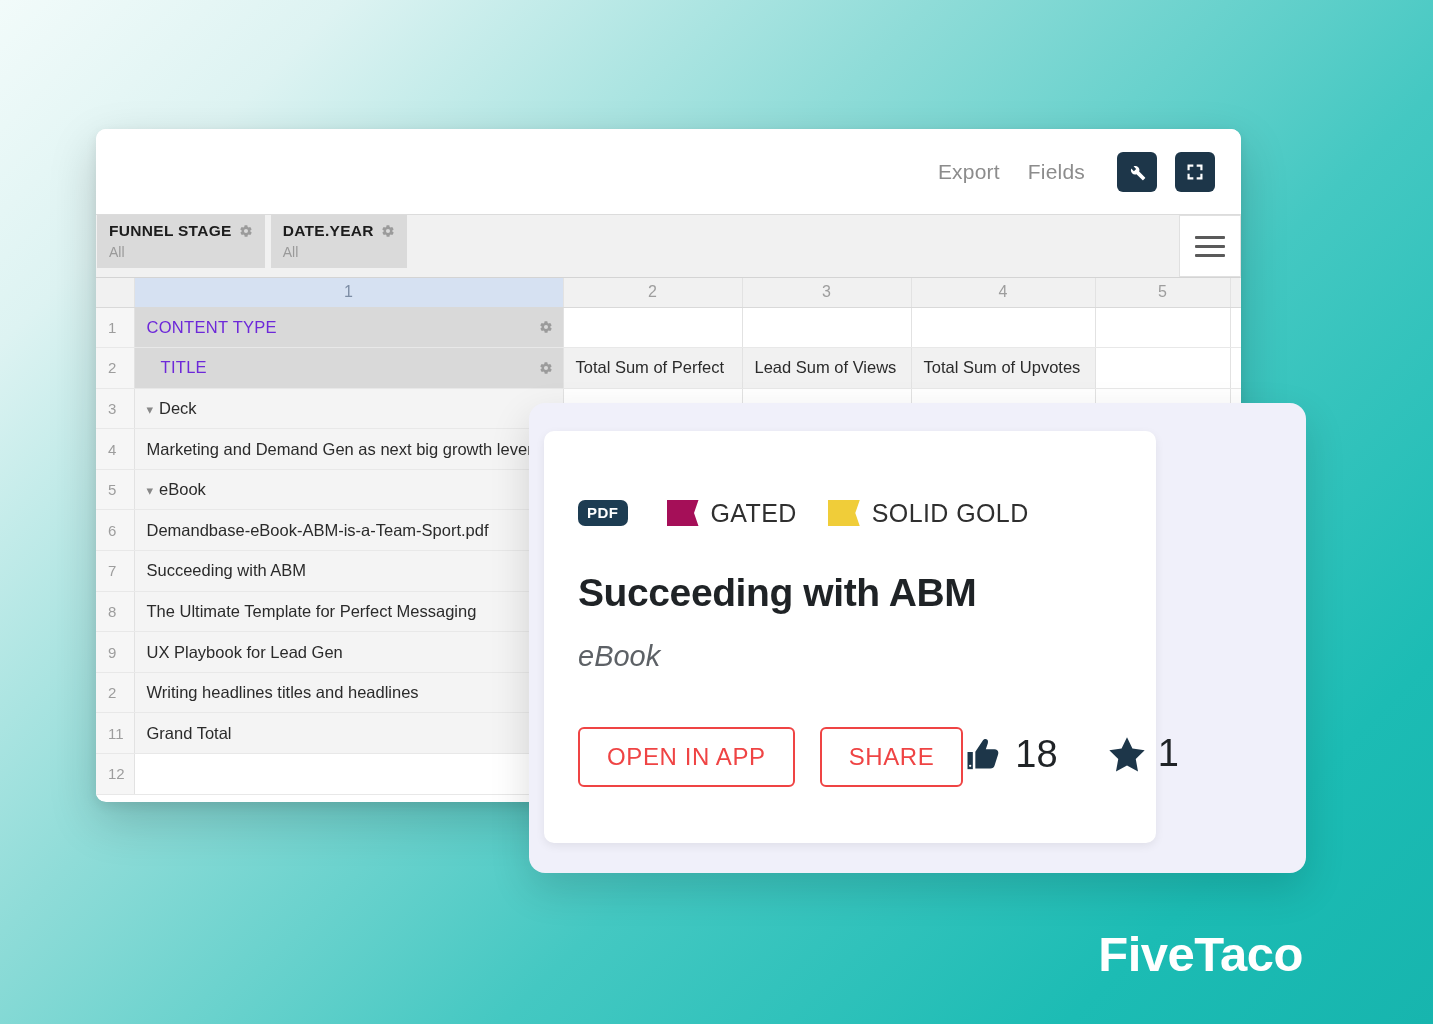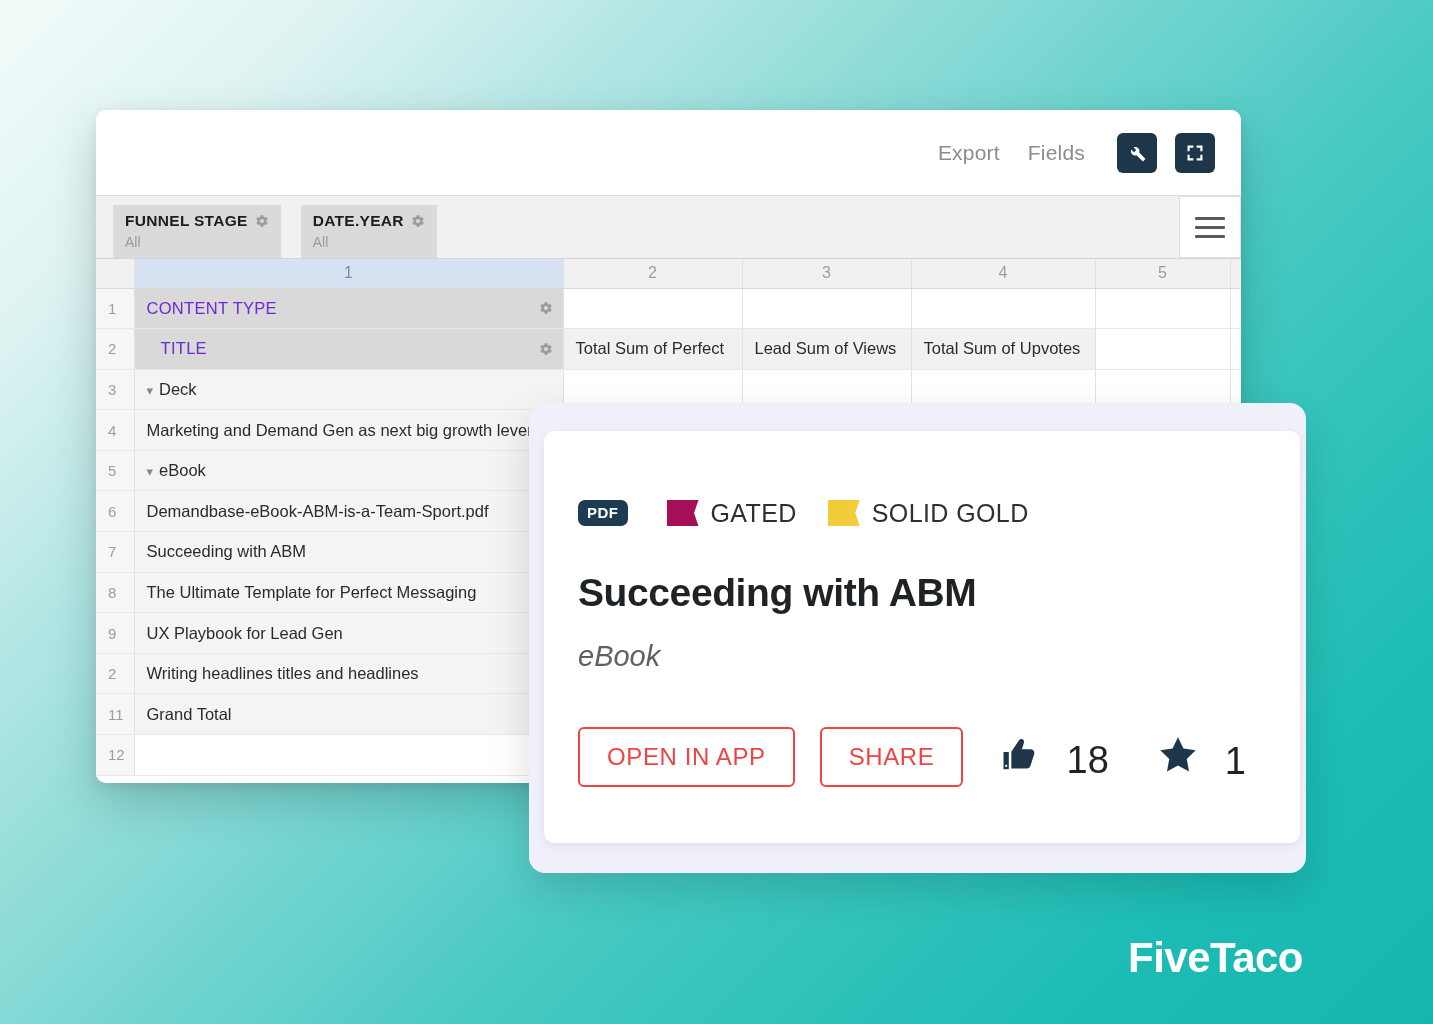--- a/index.html
+++ b/index.html
@@ -14,21 +14,21 @@
   body {
     font-family: "Liberation Sans", sans-serif;
     background: linear-gradient(135deg, #f2fbfa 0%, #ddf3f2 14%, #8fdcd8 38%, #44c8c2 62%, #1cbcb4 85%, #17b5ae 100%);
     position: relative;
   }
 
   
   .app-window {
     position: absolute;
     left: 96px;
-    top: 110px;
+    top: 129px;
     width: 1145px;
     height: 673px;
     background: #ffffff;
     border-radius: 10px;
     box-shadow: 0 18px 48px rgba(0,0,0,0.18), 0 4px 12px rgba(0,0,0,0.08);
     overflow: hidden;
   }
 
   
   .toolbar {
@@ -65,23 +65,23 @@
   .icon-btn svg { display: block; }
 
   
   .filter-bar {
     position: relative;
     height: 64px;
     background: #f1f1f1;
     border-top: 1px solid #dcdcdc;
     border-bottom: 1px solid #d4d4d4;
     display: flex;
-    align-items: flex-end;
-    padding-left: 17px;
-    gap: 20px;
+    align-items: flex-start;
+    padding-left: 1px;
+    gap: 6px;
   }
   .chip {
     background: #dadada;
     padding: 7px 12px 8px 12px;
     min-width: 120px;
     cursor: pointer;
   }
   .chip-head {
     display: flex;
     align-items: center;
@@ -226,21 +226,21 @@
     width: 777px;
     height: 470px;
     background: #f0f0fa;
     border-radius: 16px;
     box-shadow: 0 16px 40px rgba(0,0,0,0.14);
   }
   .card-inner {
     position: absolute;
     left: 15px;
     top: 28px;
-    width: 756px;
+    width: 612px;
     height: 412px;
     background: #ffffff;
     border-radius: 10px;
     box-shadow: 0 3px 10px rgba(0,0,0,0.07);
     padding: 62px 40px 0 34px;
   }
 
   .badge-row {
     display: flex;
     align-items: center;
@@ -313,37 +313,37 @@
 
   .stats {
     display: flex;
     align-items: center;
     margin-left: auto;
     gap: 0;
     padding-right: 14px;
   }
   .stat {
     display: flex;
-    align-items: flex-end;
-    gap: 24px;
+    align-items: flex-start;
+    gap: 8px;
   }
   .stat + .stat { margin-left: 46px; }
   .stat-num {
     font-size: 38px;
     color: #1f2326;
     line-height: 1;
   }
 
   
   .logo {
     position: absolute;
     right: 130px;
     bottom: 42px;
     color: #ffffff;
-    font-size: 42px;
+    font-size: 49px;
     font-weight: bold;
     letter-spacing: -0.5px;
   }
 </style>
 </head>
 <body>
 
 <div class="app-window">
 
   <div class="toolbar">

